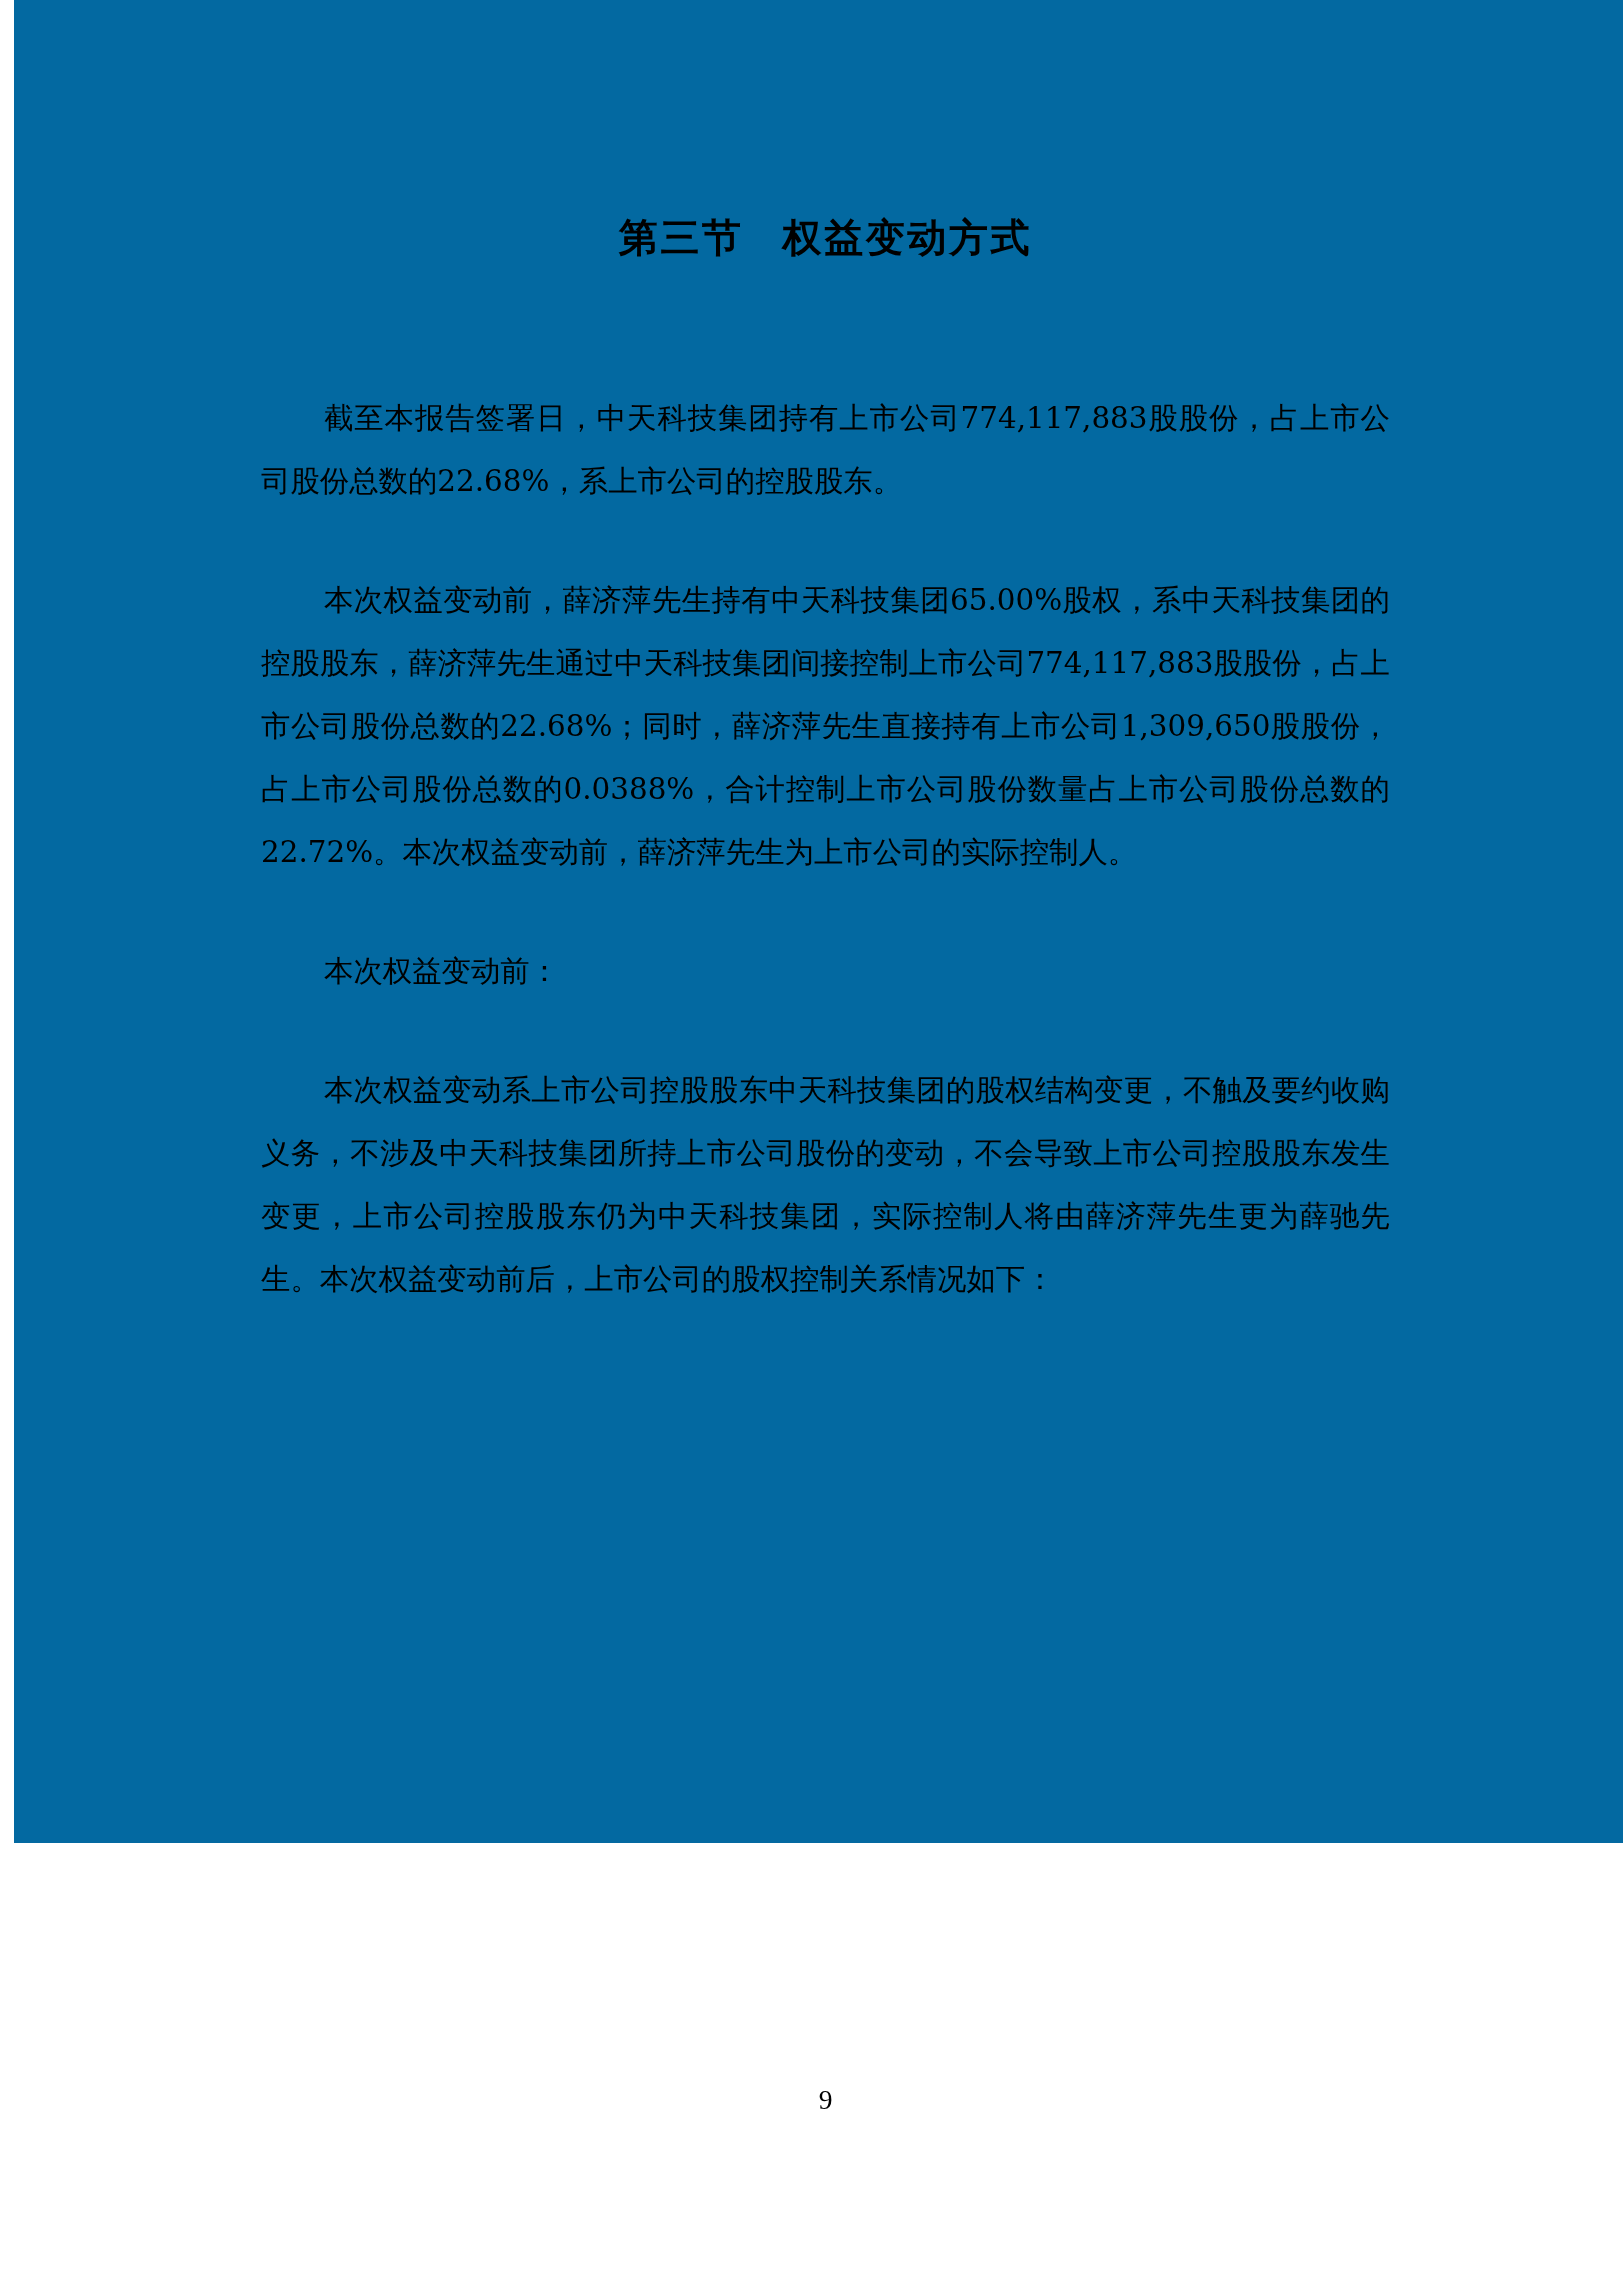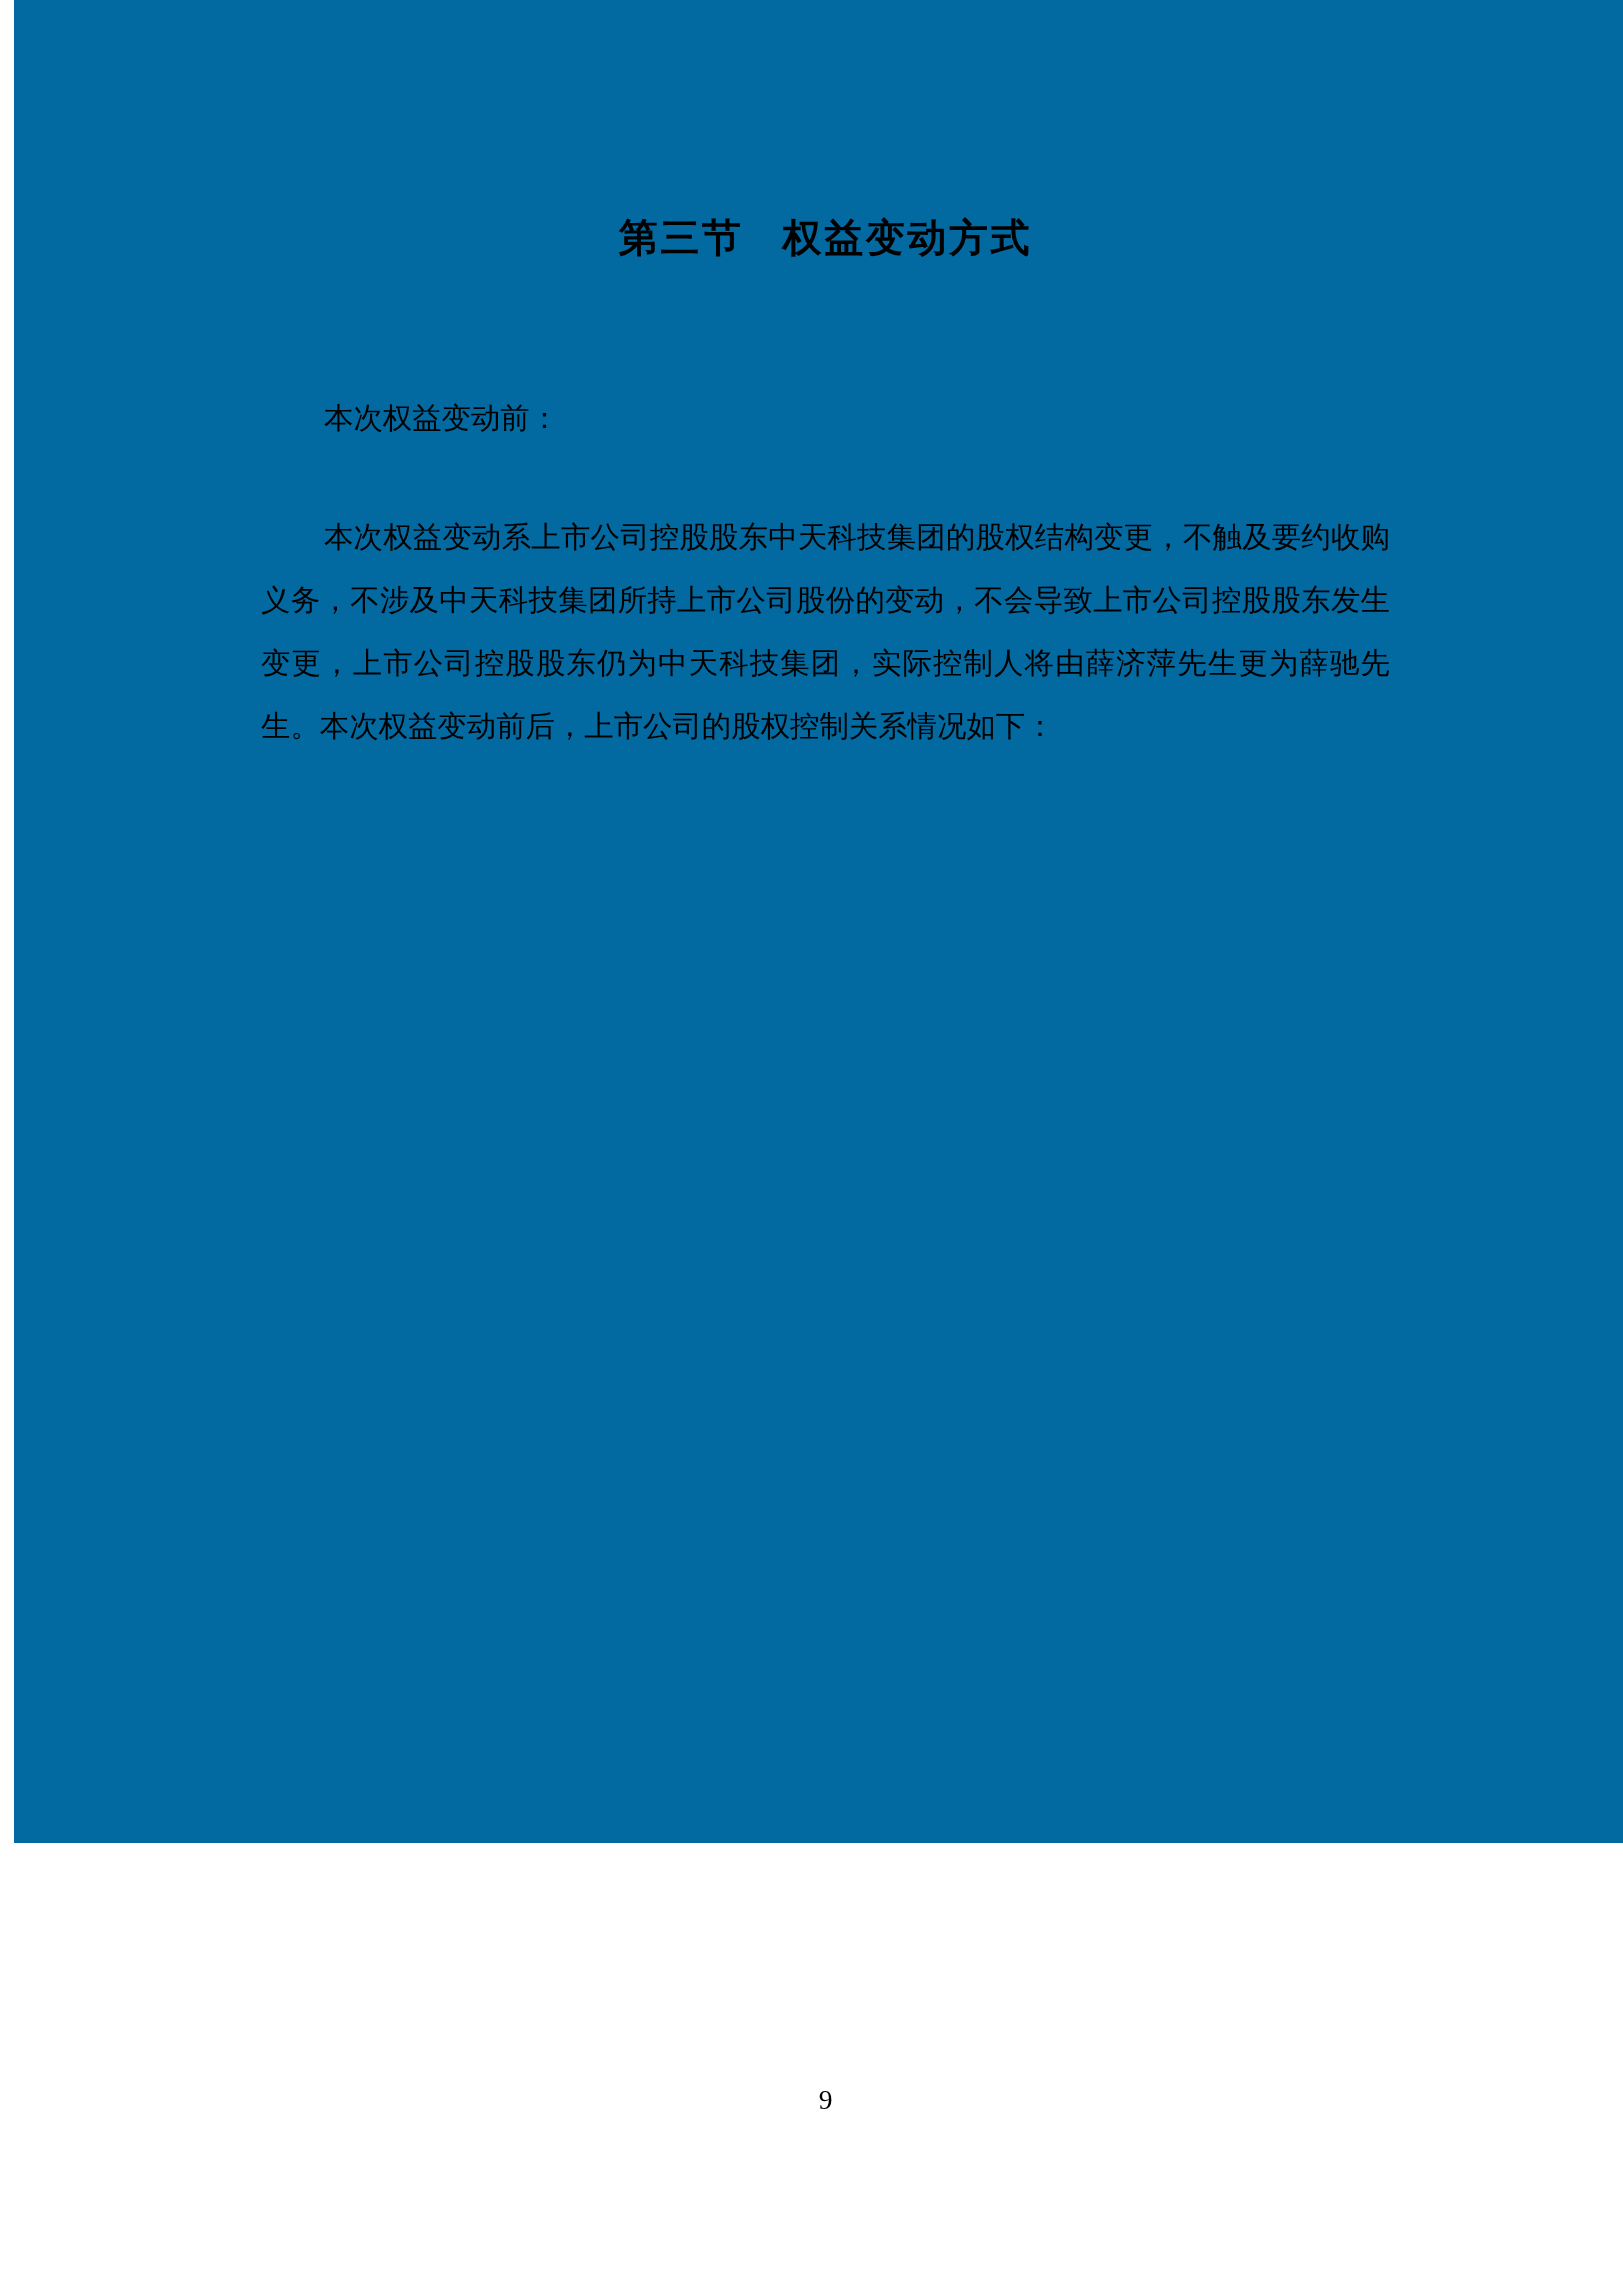--- a/index.html
+++ b/index.html
@@ -32,20 +32,22 @@
 <body>
 
 <div class="page">
 
   <div class="title">
     <span>第三节</span><span class="gap"></span><span>权益变动方式</span>
   </div>
 
 
   <div class="body">
+    <p>截至本报告签署日，中天科技集团持有上市公司774,117,883股股份，占上市公司股份总数的22.68%，系上市公司的控股股东。</p>
+    <p>本次权益变动前，薛济萍先生持有中天科技集团65.00%股权，系中天科技集团的控股股东，薛济萍先生通过中天科技集团间接控制上市公司774,117,883股股份，占上市公司股份总数的22.68%；同时，薛济萍先生直接持有上市公司1,309,650股股份，占上市公司股份总数的0.0388%，合计控制上市公司股份数量占上市公司股份总数的22.72%。本次权益变动前，薛济萍先生为上市公司的实际控制人。</p>
     <p>本次权益变动前：</p>
     <p>本次权益变动系上市公司控股股东中天科技集团的股权结构变更，不触及要约收购义务，不涉及中天科技集团所持上市公司股份的变动，不会导致上市公司控股股东发生变更，上市公司控股股东仍为中天科技集团，实际控制人将由薛济萍先生更为薛驰先生。本次权益变动前后，上市公司的股权控制关系情况如下：</p>
   </div>
 
   <div class="page-number">9</div>
 
 </div>
 
 
 </body></html>

